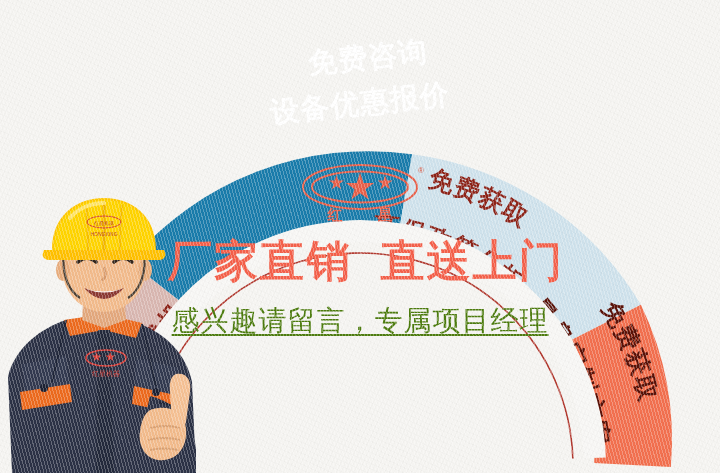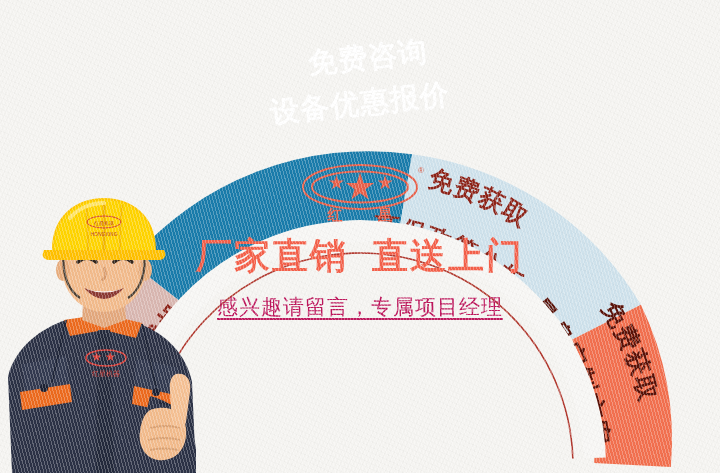--- a/index.html
+++ b/index.html
@@ -66,31 +66,31 @@
 
   .logo-reg {
     position: absolute;
     right: 6px;
     top: 6px;
     font-size: 8px;
     color: #e0573f;
   }
 
   #headline {
-    font-size: 36px;
+    font-size: 44px;
     font-weight: bold;
     color: #f4604a;
     letter-spacing: 2px;
     line-height: 1.12;
     white-space: pre;
   }
 
   .subline {
-    font-size: 21px;
-    color: #be185d;
+    font-size: 28px;
+    color: #4d7c0f;
     letter-spacing: 1px;
     line-height: 1.42;
     text-decoration: underline;
     text-underline-offset: 4px;
     white-space: pre;
   }
   #subline-1 { margin-top: 16px; }
   #subline-2 { margin-top: 2px; }
 
   

